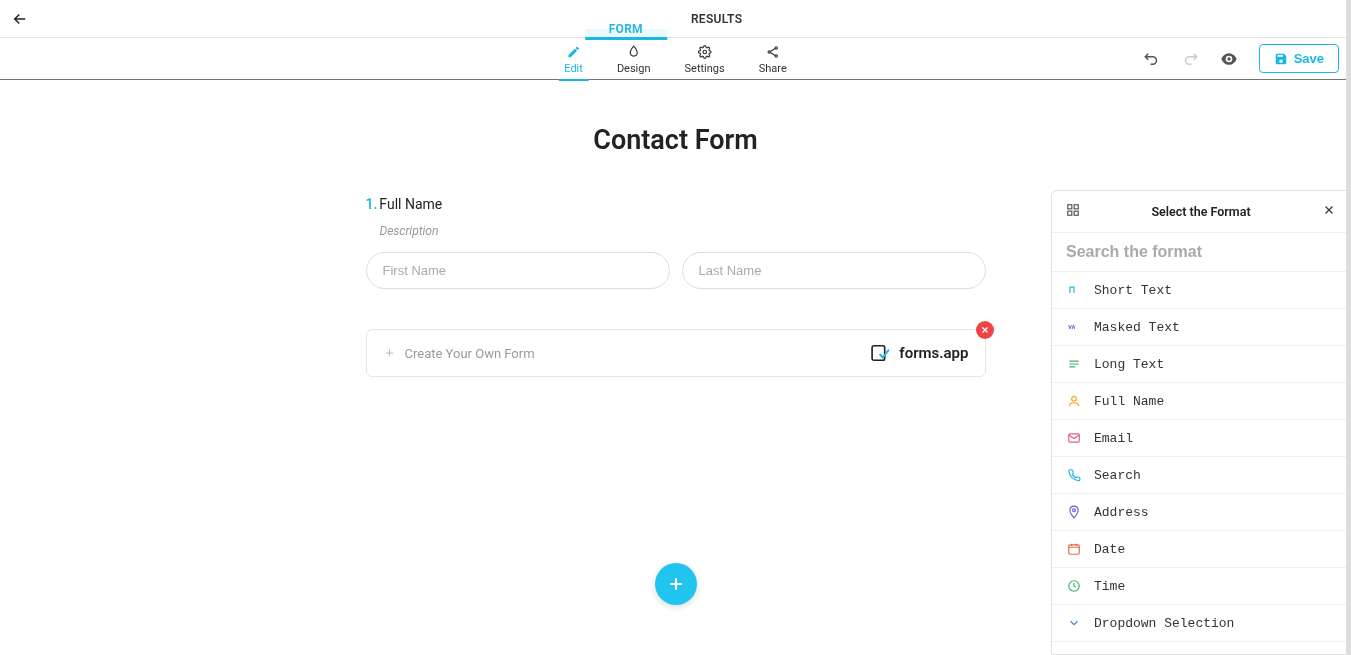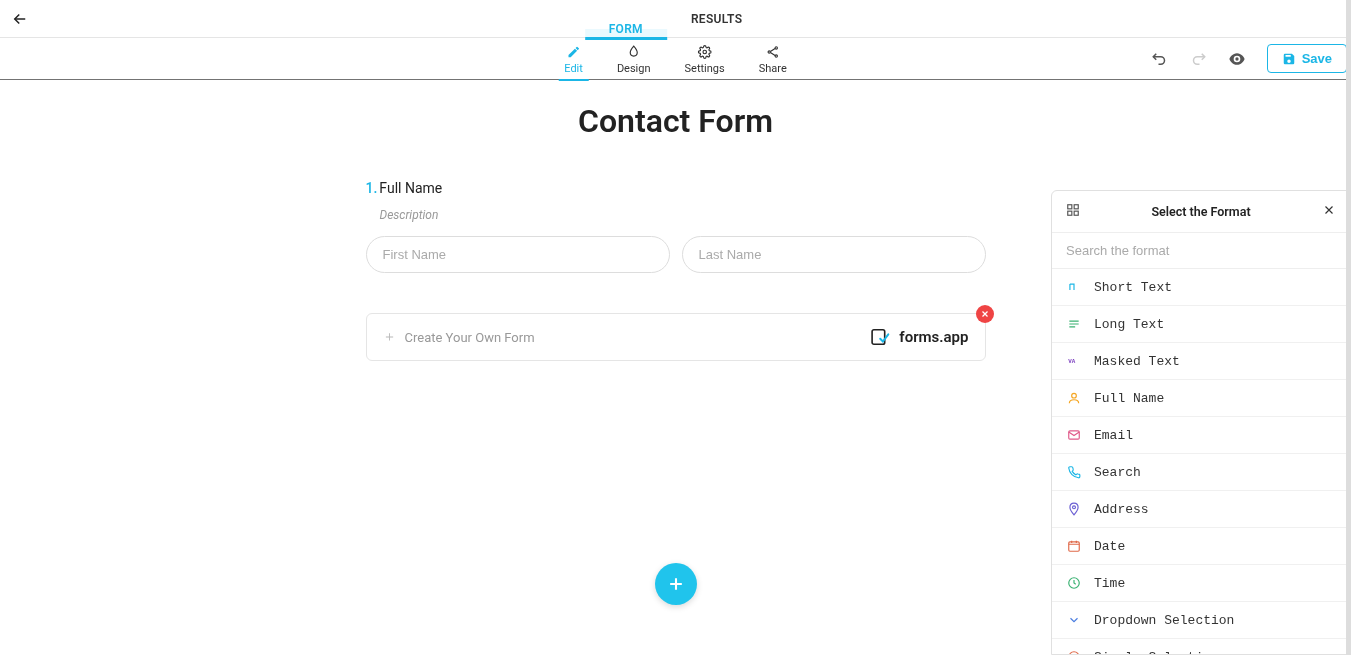--- a/index.html
+++ b/index.html
@@ -14,28 +14,28 @@
 
   
   .subbar { display:flex; align-items:center; height:42px; border-bottom:1px solid #737373; position:relative; }
   .sub-center { position:absolute; left:50%; transform:translateX(-50%); display:flex; gap:22px; height:100%; align-items:flex-start; padding-top:6px;}
   .sub-item { display:flex; flex-direction:column; align-items:center; gap:2px; cursor:pointer; font-size:11px; color:#333; padding:0 6px; }
   .sub-item .ic { height:16px; display:flex; align-items:center; justify-content:center; color:#333; }
   .sub-item.active { color:#1bb6e6; }
   .sub-item.active .ic { color:#1bb6e6; }
   .sub-item.active { border-bottom:2px solid #1bb6e6; padding-bottom:4px; }
 
-  .sub-right { position:absolute; right:4px; display:flex; align-items:center; gap:20px; height:100%; }
+  .sub-right { position:absolute; right:12px; display:flex; align-items:center; gap:20px; height:100%; }
   .icon-btn { cursor:pointer; color:#555; display:flex; align-items:center; }
   .icon-btn.dim { color:#ccc; }
   .save-btn { border:1px solid #1bb6e6; color:#1bb6e6; background:#fff; border-radius:4px; padding:6px 14px; display:flex; align-items:center; gap:6px; font-weight:600; font-size:13px; cursor:pointer; }
 
   
   .canvas { position:absolute; top:80px; left:0; right:0; bottom:0; overflow:hidden; }
-  .form-title { text-align:center; font-size:32px; font-weight:600; color:#222; margin-top:22px; }
+  .form-title { text-align:center; font-size:27px; font-weight:600; color:#222; margin-top:44px; }
   .form-area { width:620px; margin:40px auto 0; }
   .field-label { font-size:14px; color:#222; }
   .field-label .num { color:#1bb6e6; font-weight:500; margin-right:2px;}
   .field-desc { font-style:italic; color:#999; font-size:12px; margin-top:12px; margin-left:14px;}
   .name-row { display:flex; gap:12px; margin-top:14px; }
   .name-input { flex:1; border:1px solid #ddd; border-radius:22px; padding:10px 16px; font-size:13px; color:#333; outline:none; }
   .name-input::placeholder { color:#aaa; }
 
   .create-box { position:relative; margin-top:40px; border:1px solid #e5e5e5; border-radius:6px; padding:14px 16px; display:flex; align-items:center; justify-content:space-between; }
   .create-left { display:flex; align-items:center; gap:8px; color:#999; font-size:13px;}
@@ -46,21 +46,21 @@
 
   .fab { position:absolute; left:50%; transform:translateX(-50%); bottom:50px; width:42px; height:42px; border-radius:50%; background:#20c4ec; display:flex; align-items:center; justify-content:center; color:#fff; cursor:pointer; box-shadow:0 2px 6px rgba(0,0,0,0.15);}
 
   
   .panel { position:absolute; top:110px; right:0; width:300px; bottom:0; background:#fff; border:1px solid #e0e0e0; border-radius:6px 0 0 0; display:flex; flex-direction:column; }
   .panel-head { display:flex; align-items:center; justify-content:space-between; padding:12px 14px; border-bottom:1px solid #eee; }
   .panel-head .grid-ic { color:#555; }
   .panel-title { font-weight:600; font-size:12.5px; color:#222; flex:1; text-align:center; }
   .panel-close { cursor:pointer; color:#333; }
   .panel-search { border-bottom:1px solid #eee; }
-  .panel-search input { width:100%; border:none; outline:none; padding:10px 14px; font-size:13px; color:#be185d; }
+  .panel-search input { width:100%; border:none; outline:none; padding:10px 14px; font-size:16px; color:#be185d;font-weight:bold; }
   .panel-search input::placeholder { color:#aaa; }
   .panel-list { flex:1; overflow:auto;font-family:Liberation Mono, monospace; }
   .fmt-item { display:flex; align-items:center; gap:12px; padding:10px 14px; border-bottom:1px solid #f0f0f0; font-size:13px; color:#333; cursor:pointer; }
   .fmt-icon { width:16px; height:16px; display:flex; align-items:center; justify-content:center; }
 
   
   .panel-list::-webkit-scrollbar { width:6px; }
   .panel-list::-webkit-scrollbar-thumb { background:#ccc; border-radius:3px;}
   
   .page-scroll { position:absolute; right:0; top:0; bottom:0; width:5px; background:#ddd; }
@@ -206,36 +206,36 @@
     <div class="panel-list" id="panel-list">
         <div class="fmt-item">
           <span class="fmt-icon" style="color: rgb(27, 182, 230);">
             <svg width="14" height="14" viewBox="0 0 24 24" fill="none" stroke="currentColor" stroke-width="2">
               <path d="M5 7v10M5 7h8M12 7v10"></path>
             </svg>
           </span>
           <span>Short Text</span>
         </div>
         <div class="fmt-item">
-          <span class="fmt-icon" style="color: rgb(59, 178, 115);">
-            <svg width="14" height="14" viewBox="0 0 24 24" fill="none" stroke="currentColor" stroke-width="2">
-              <path d="M4 7h16M4 12h16M4 17h10"></path>
-            </svg>
-          </span>
-          <span>Long Text</span>
-        </div>
-        <div class="fmt-item">
           <span class="fmt-icon" style="color: rgb(123, 63, 191);">
             <svg width="14" height="14" viewBox="0 0 24 24" fill="currentColor">
               <text x="2" y="16" font-size="10" font-weight="bold">VA</text>
             </svg>
           </span>
           <span>Masked Text</span>
         </div>
         <div class="fmt-item">
+          <span class="fmt-icon" style="color: rgb(59, 178, 115);">
+            <svg width="14" height="14" viewBox="0 0 24 24" fill="none" stroke="currentColor" stroke-width="2">
+              <path d="M4 7h16M4 12h16M4 17h10"></path>
+            </svg>
+          </span>
+          <span>Long Text</span>
+        </div>
+        <div class="fmt-item">
           <span class="fmt-icon" style="color: rgb(245, 166, 35);">
             <svg width="14" height="14" viewBox="0 0 24 24" fill="none" stroke="currentColor" stroke-width="2">
               <circle cx="12" cy="8" r="4"></circle>
               <path d="M4 21c0-4 4-6 8-6s8 2 8 6"></path>
             </svg>
           </span>
           <span>Full Name</span>
         </div>
         <div class="fmt-item">
           <span class="fmt-icon" style="color: rgb(224, 90, 138);">

